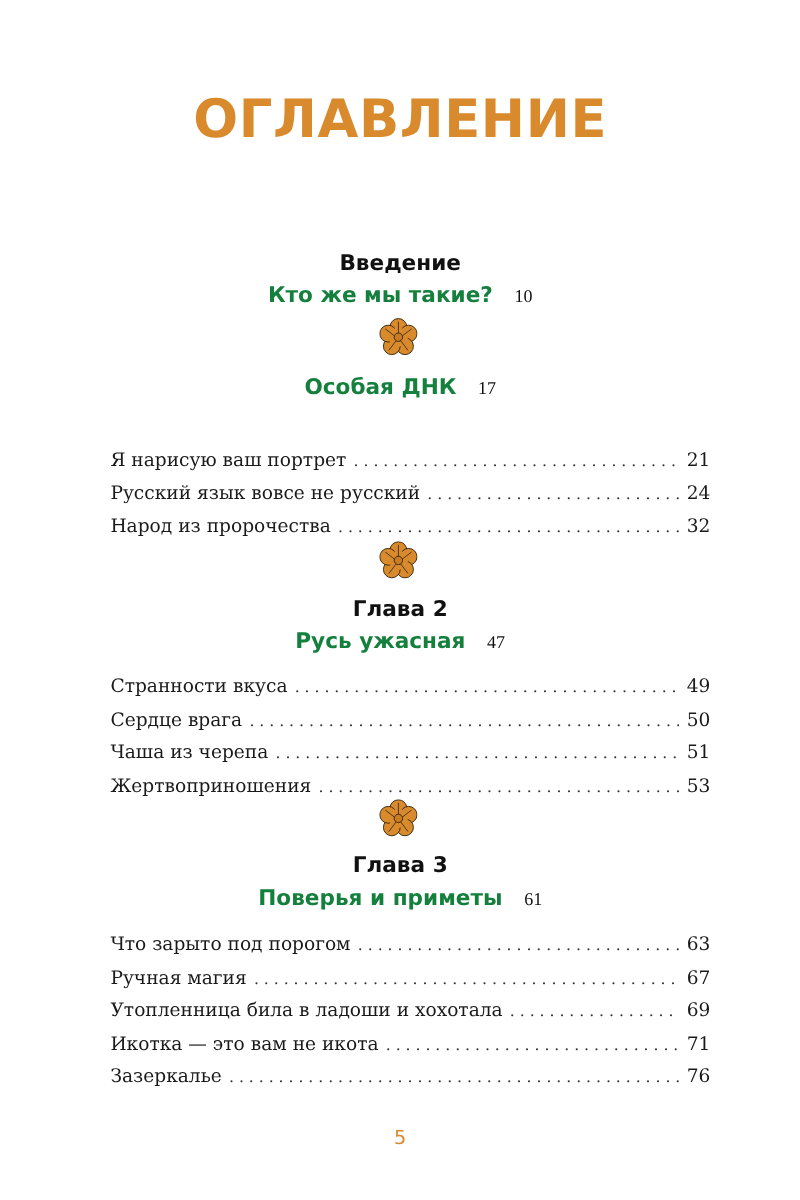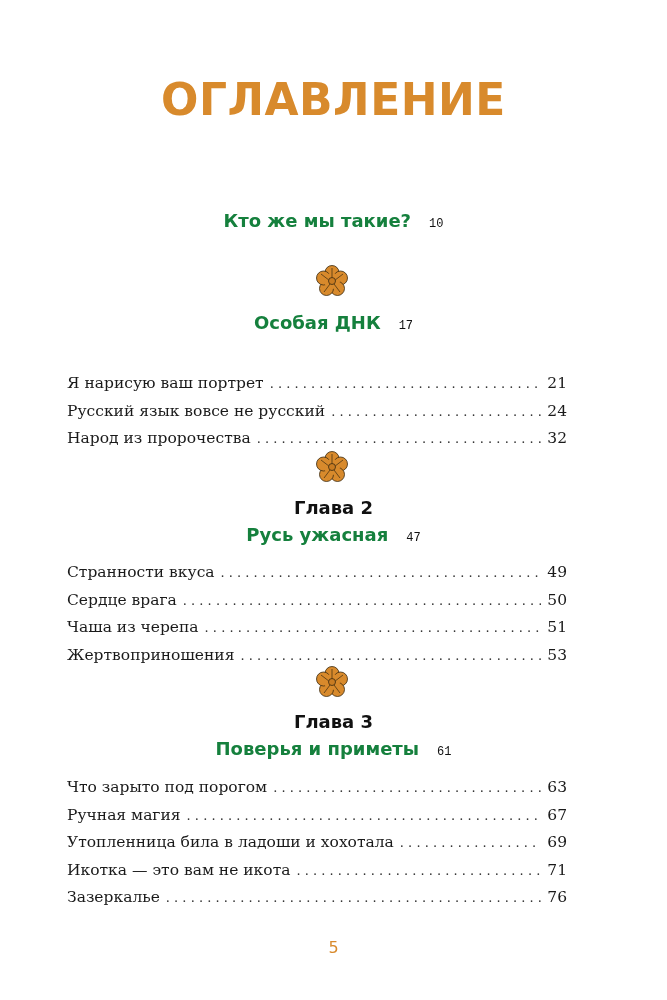--- a/index.html
+++ b/index.html
@@ -16,23 +16,23 @@
     font-size:18px; color:#111; height:26px; line-height:26px;
   }
   .chap-title-line {
     text-align:center; height:28px; line-height:28px; white-space:nowrap;
   }
   .chap-title {
     font-family:"DejaVu Sans", sans-serif; font-weight:bold; font-size:18px;
     color:#15803d;
   }
   .chap-page {
-    font-family:Liberation Mono, monospace; font-size:12px; color:#111; margin-left:18px;margin-top:47px;
+    font-family:Liberation Serif, serif; font-size:15px; color:#111; margin-left:18px;margin-top:47px;
   }
-  .entries { position:absolute; left:67px; width:500px; }
+  .entries { position:absolute; left:92px; width:500px; }
   .entry {
     display:flex; align-items:baseline; height:27.5px; line-height:27.5px;
     font-family:"DejaVu Serif", serif; font-size:15.5px; color:#1a1a1a;
   }
   .entry .txt { white-space:nowrap; }
   .entry .dots {
     flex:1; overflow:hidden; white-space:nowrap; margin:0 6px;
     letter-spacing:3px; color:#333; font-size:13px;
   }
   .entry .dots::before {
@@ -47,20 +47,21 @@
   }
 </style>
 </head>
 <body>
 
 <div class="page">
 
   <div class="title">ОГЛАВЛЕНИЕ</div>
 
   <div class="section" style="top:207px;">
+    <div class="chap-label">Введение</div>
     <div class="chap-title-line">
       <span class="chap-title">Кто же мы такие?</span><span class="chap-page">10</span>
     </div>
   </div>
 
   <svg class="ornament" style="top:265px;" viewBox="0 0 32 32">
     <g>
       <circle cx="16" cy="7.5" r="7" fill="#d88a2c" stroke="#3a2a10" stroke-width="0.8"></circle>
       <circle cx="24.5" cy="13" r="7" fill="#d88a2c" stroke="#3a2a10" stroke-width="0.8"></circle>
       <circle cx="21.5" cy="23.5" r="7" fill="#d88a2c" stroke="#3a2a10" stroke-width="0.8"></circle>

